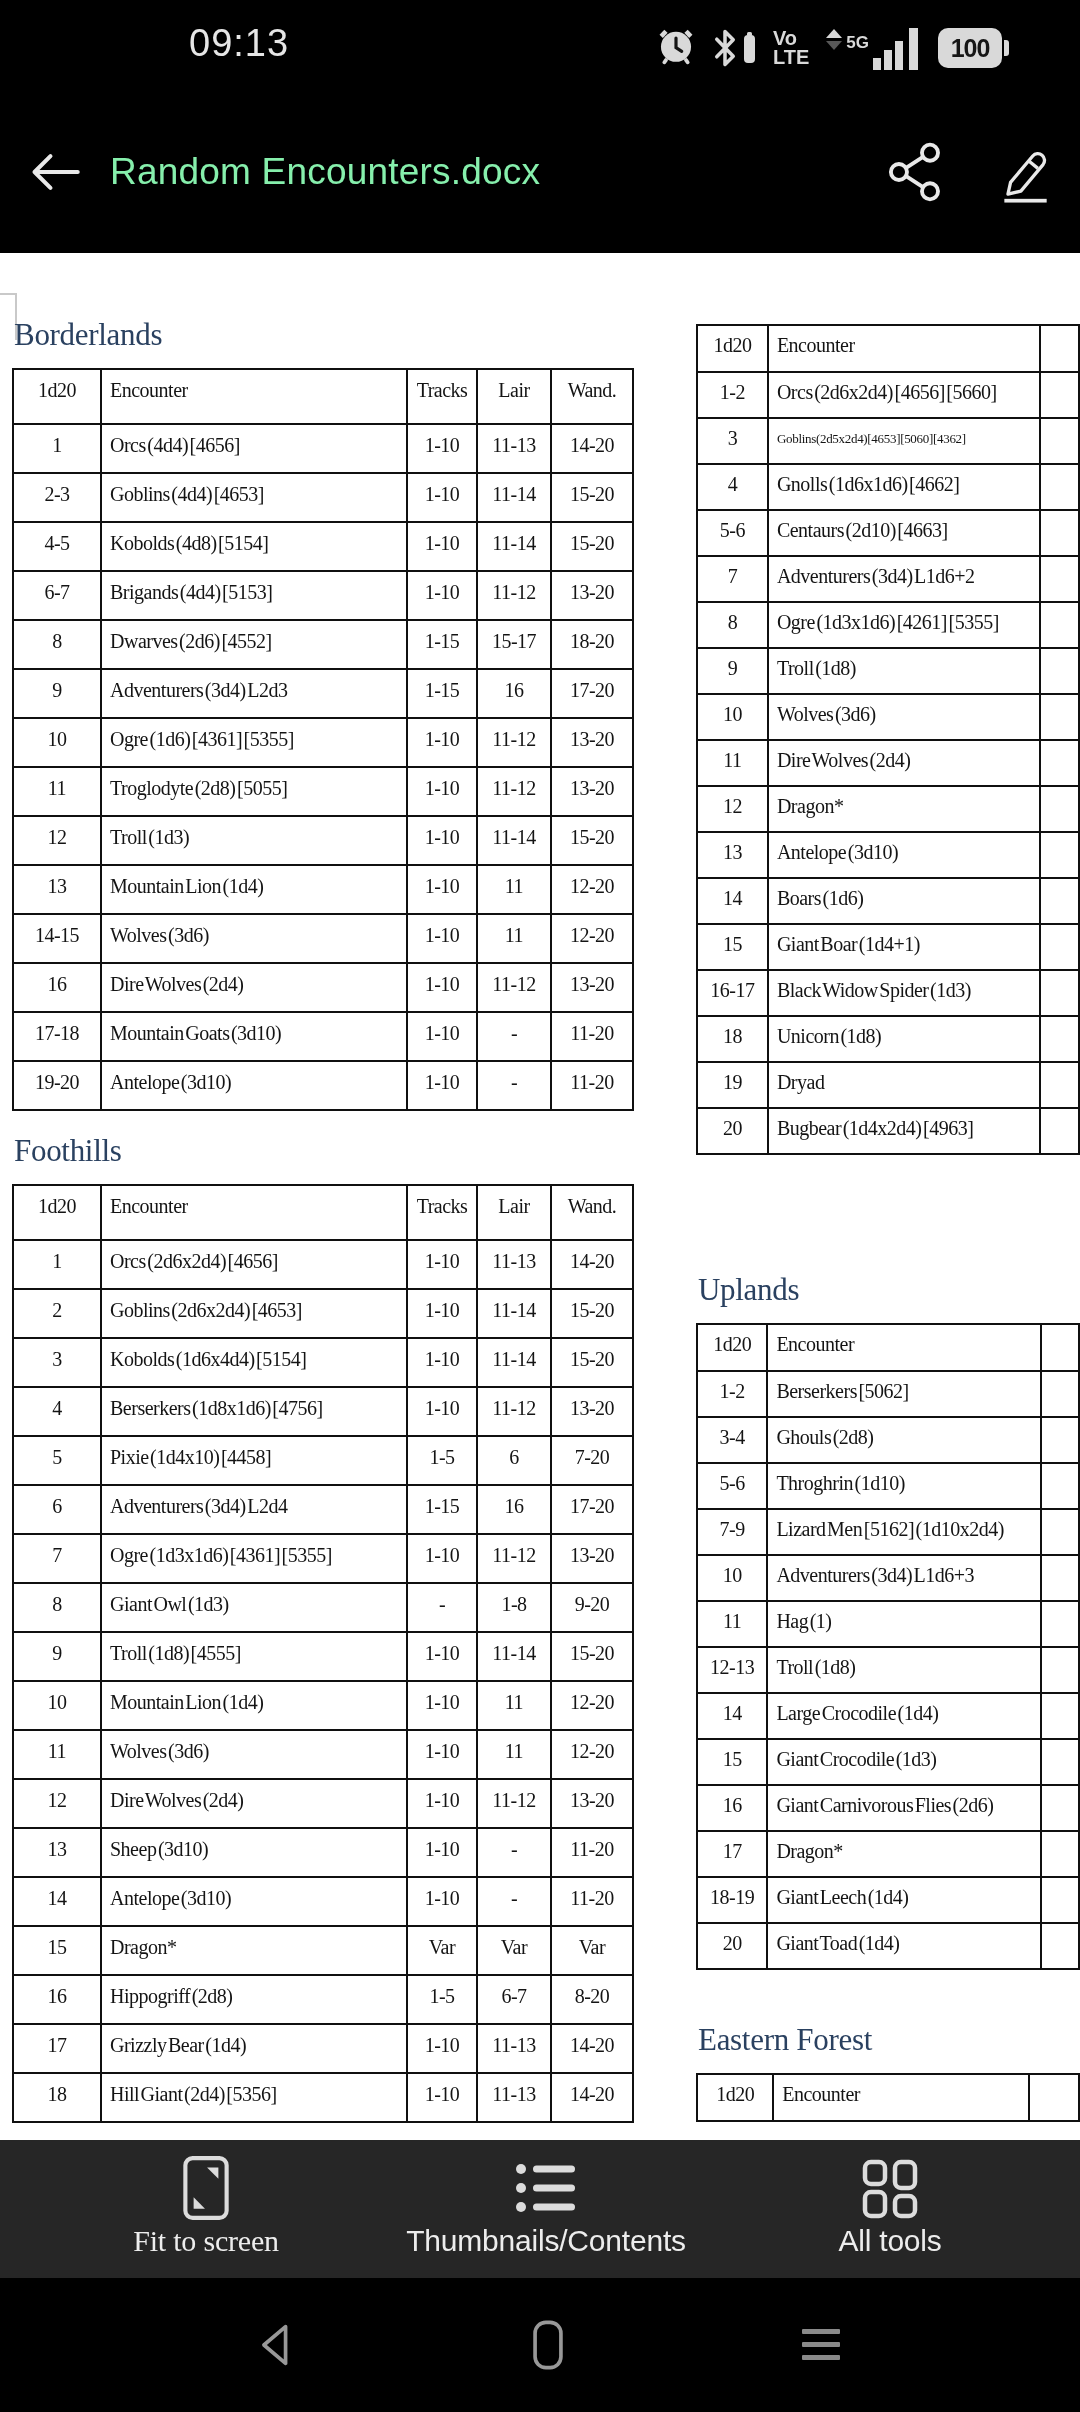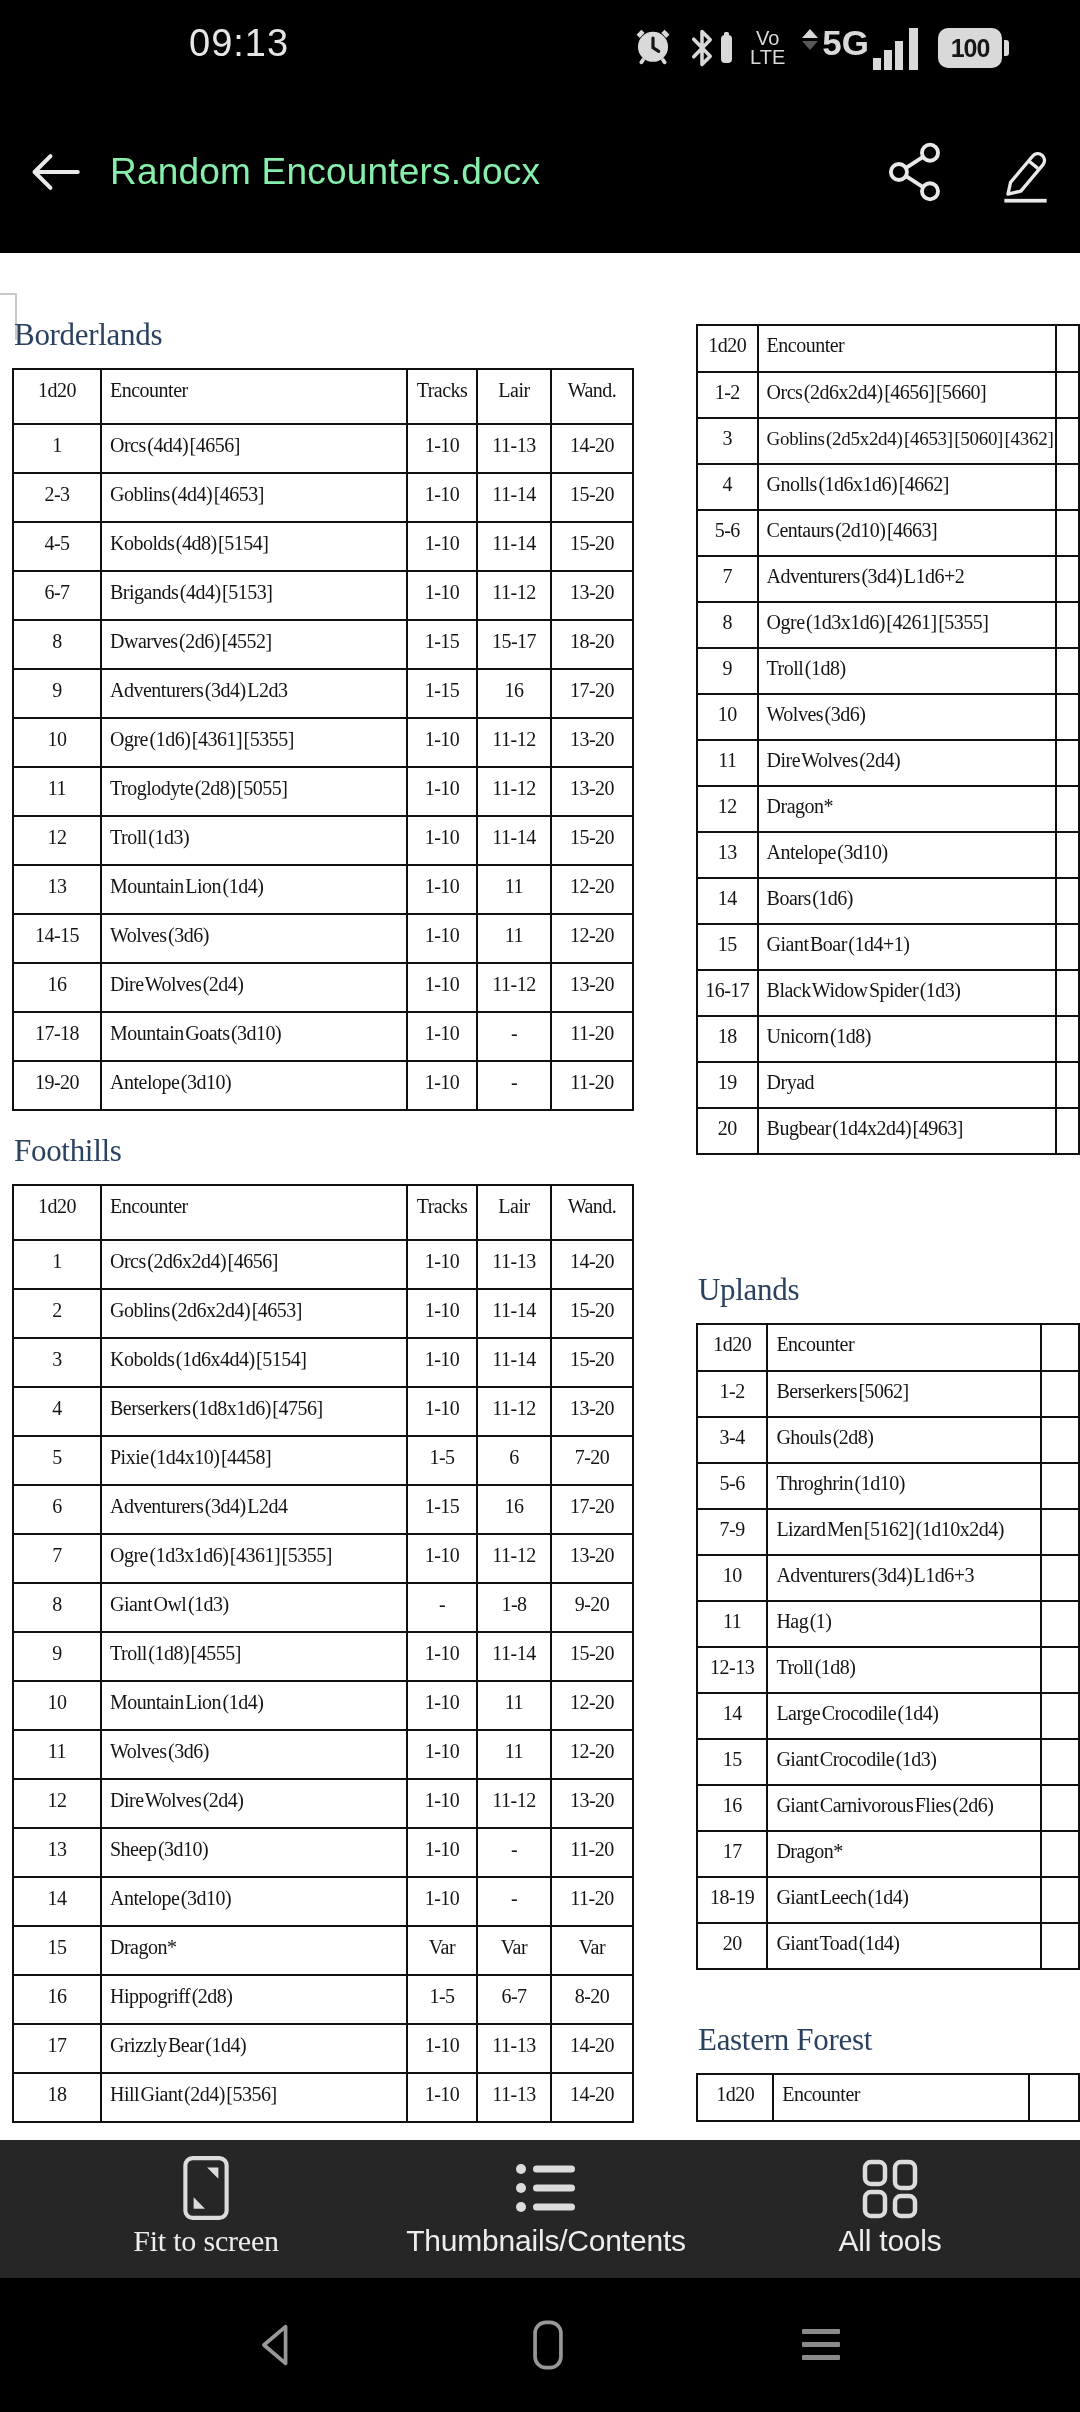--- a/index.html
+++ b/index.html
@@ -4,26 +4,26 @@
 <style>
   html,body{margin:0;padding:0;background:#000;}
   .phone{position:relative;width:1080px;height:2412px;background:#000;overflow:hidden;
          font-family:"Liberation Sans", sans-serif;}
 
   
   .appbar{position:absolute;left:0;top:0;width:1080px;height:253px;background:#000;}
   .statusbar{position:absolute;left:0;top:18px;width:1080px;height:60px;}
   .time{position:absolute;left:189px;top:4px;font-size:38px;font-weight:500;color:#e6e6e6;letter-spacing:1px;}
   .status-icons{position:absolute;right:78px;top:0;height:60px;display:flex;align-items:center;gap:17px;}
-  .volte{display:flex;flex-direction:column;line-height:19px;color:#d9d9d9;font-weight:400;font-size:20px;letter-spacing:0;text-align:center;}
+  .volte{display:flex;flex-direction:column;line-height:19px;color:#d9d9d9;font-weight:700;font-size:20px;letter-spacing:0;}
   .net5g{display:flex;align-items:flex-end;gap:4px;}
   .arrows{display:flex;flex-direction:column;align-items:center;gap:3px;margin-bottom:20px;}
   .arr-up{width:0;height:0;border-left:8px solid transparent;border-right:8px solid transparent;border-bottom:9px solid #d9d9d9;}
   .arr-dn{width:0;height:0;border-left:8px solid transparent;border-right:8px solid transparent;border-top:9px solid #585858;}
-  .g5{color:#d9d9d9;font-weight:700;font-size:35px;line-height:26px;margin-bottom:14px;}
+  .g5{color:#d9d9d9;font-weight:700;font-size:17px;line-height:26px;margin-bottom:14px;}
   .battery{position:relative;width:64px;height:40px;border-radius:10px;background:#d9d9d9;
            display:flex;align-items:center;justify-content:center;}
   .battery:after{content:"";position:absolute;right:-7px;top:12px;width:5px;height:16px;border-radius:0 3px 3px 0;background:#d9d9d9;}
   .battery span{color:#161616;font-size:25px;font-weight:700;letter-spacing:-1px;}
 
   .titlebar{position:absolute;left:0;top:122px;width:1080px;height:100px;display:flex;align-items:center;}
   .back-btn{width:110px;height:100px;display:flex;align-items:center;justify-content:center;flex:0 0 auto;}
   .doc-title{flex:1;color:#86efac;font-size:37px;letter-spacing:0.2px;white-space:nowrap;overflow:hidden;}
   .iconbtn{width:110px;height:100px;display:flex;align-items:center;justify-content:center;flex:0 0 auto;}
 
@@ -36,21 +36,21 @@
   table.doc-table{border-collapse:collapse;table-layout:fixed;background:#fff;}
   .doc-table th,.doc-table td{border:2px solid #101010;vertical-align:top;
       font-size:20px;line-height:23px;color:#141414;font-weight:400;
       letter-spacing:-0.5px;white-space:nowrap;overflow:hidden;padding:0 2px;}
   .t-left th{height:44px;padding-top:9px;}
   .t-left td{height:38px;padding-top:9px;}
   .t-right th{height:37px;padding-top:8px;}
   .t-right td{height:36px;padding-top:8px;}
   .doc-table .num{text-align:center;}
   .doc-table .enc{text-align:left;padding-left:8px;word-spacing:-3px;}
-  .doc-table td.small{font-size:19px;letter-spacing:-0.3px;}
+  .doc-table td.small{font-size:13px;letter-spacing:-0.3px;}
 
   
   .toolbar{position:absolute;left:0;top:2140px;width:1080px;height:138px;background:#262626;}
   .tool-item{position:absolute;top:0;height:138px;display:flex;flex-direction:column;align-items:center;justify-content:flex-start;}
   .tool-item .ticon{height:72px;display:flex;align-items:center;justify-content:center;margin-top:12px;}
   .tool-item .tlabel{color:#ededed;font-size:30px;line-height:34px;letter-spacing:-0.2px;}
   #tool-fit{left:60px;width:292px;font-family:Liberation Serif, serif;}
   #tool-thumbs{left:370px;width:352px;}
   #tool-all{left:740px;width:300px;}
 

